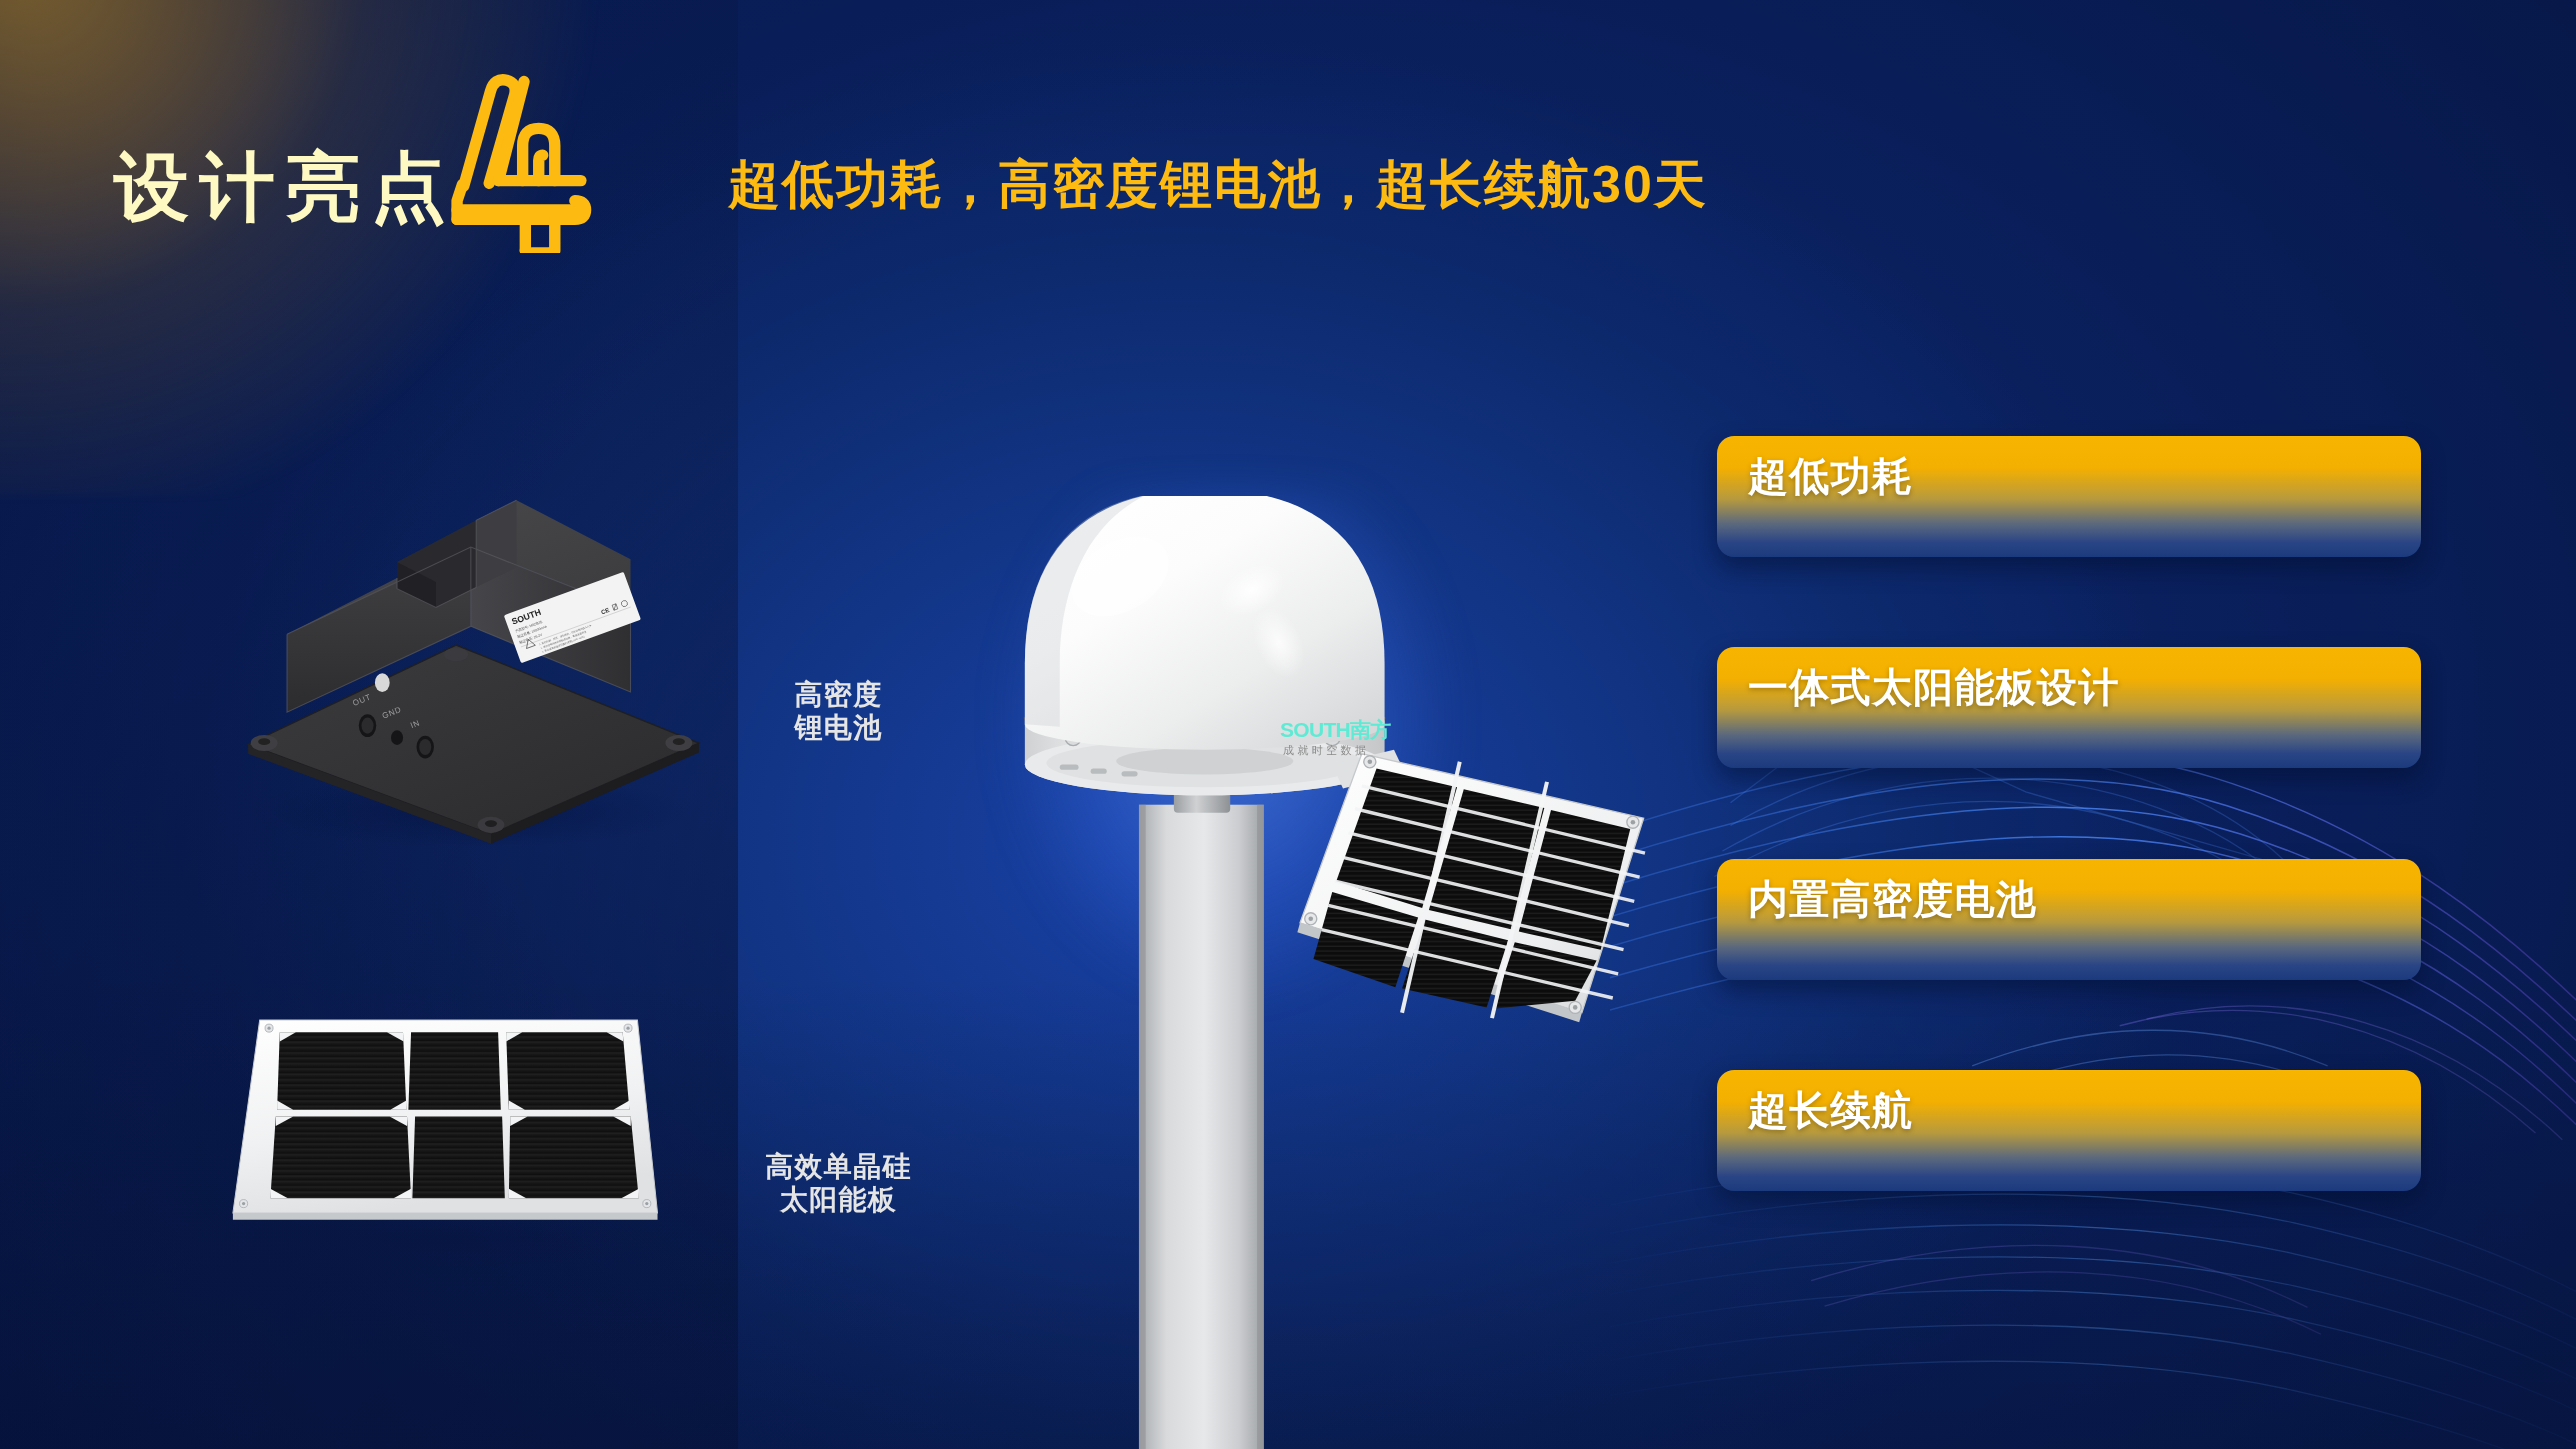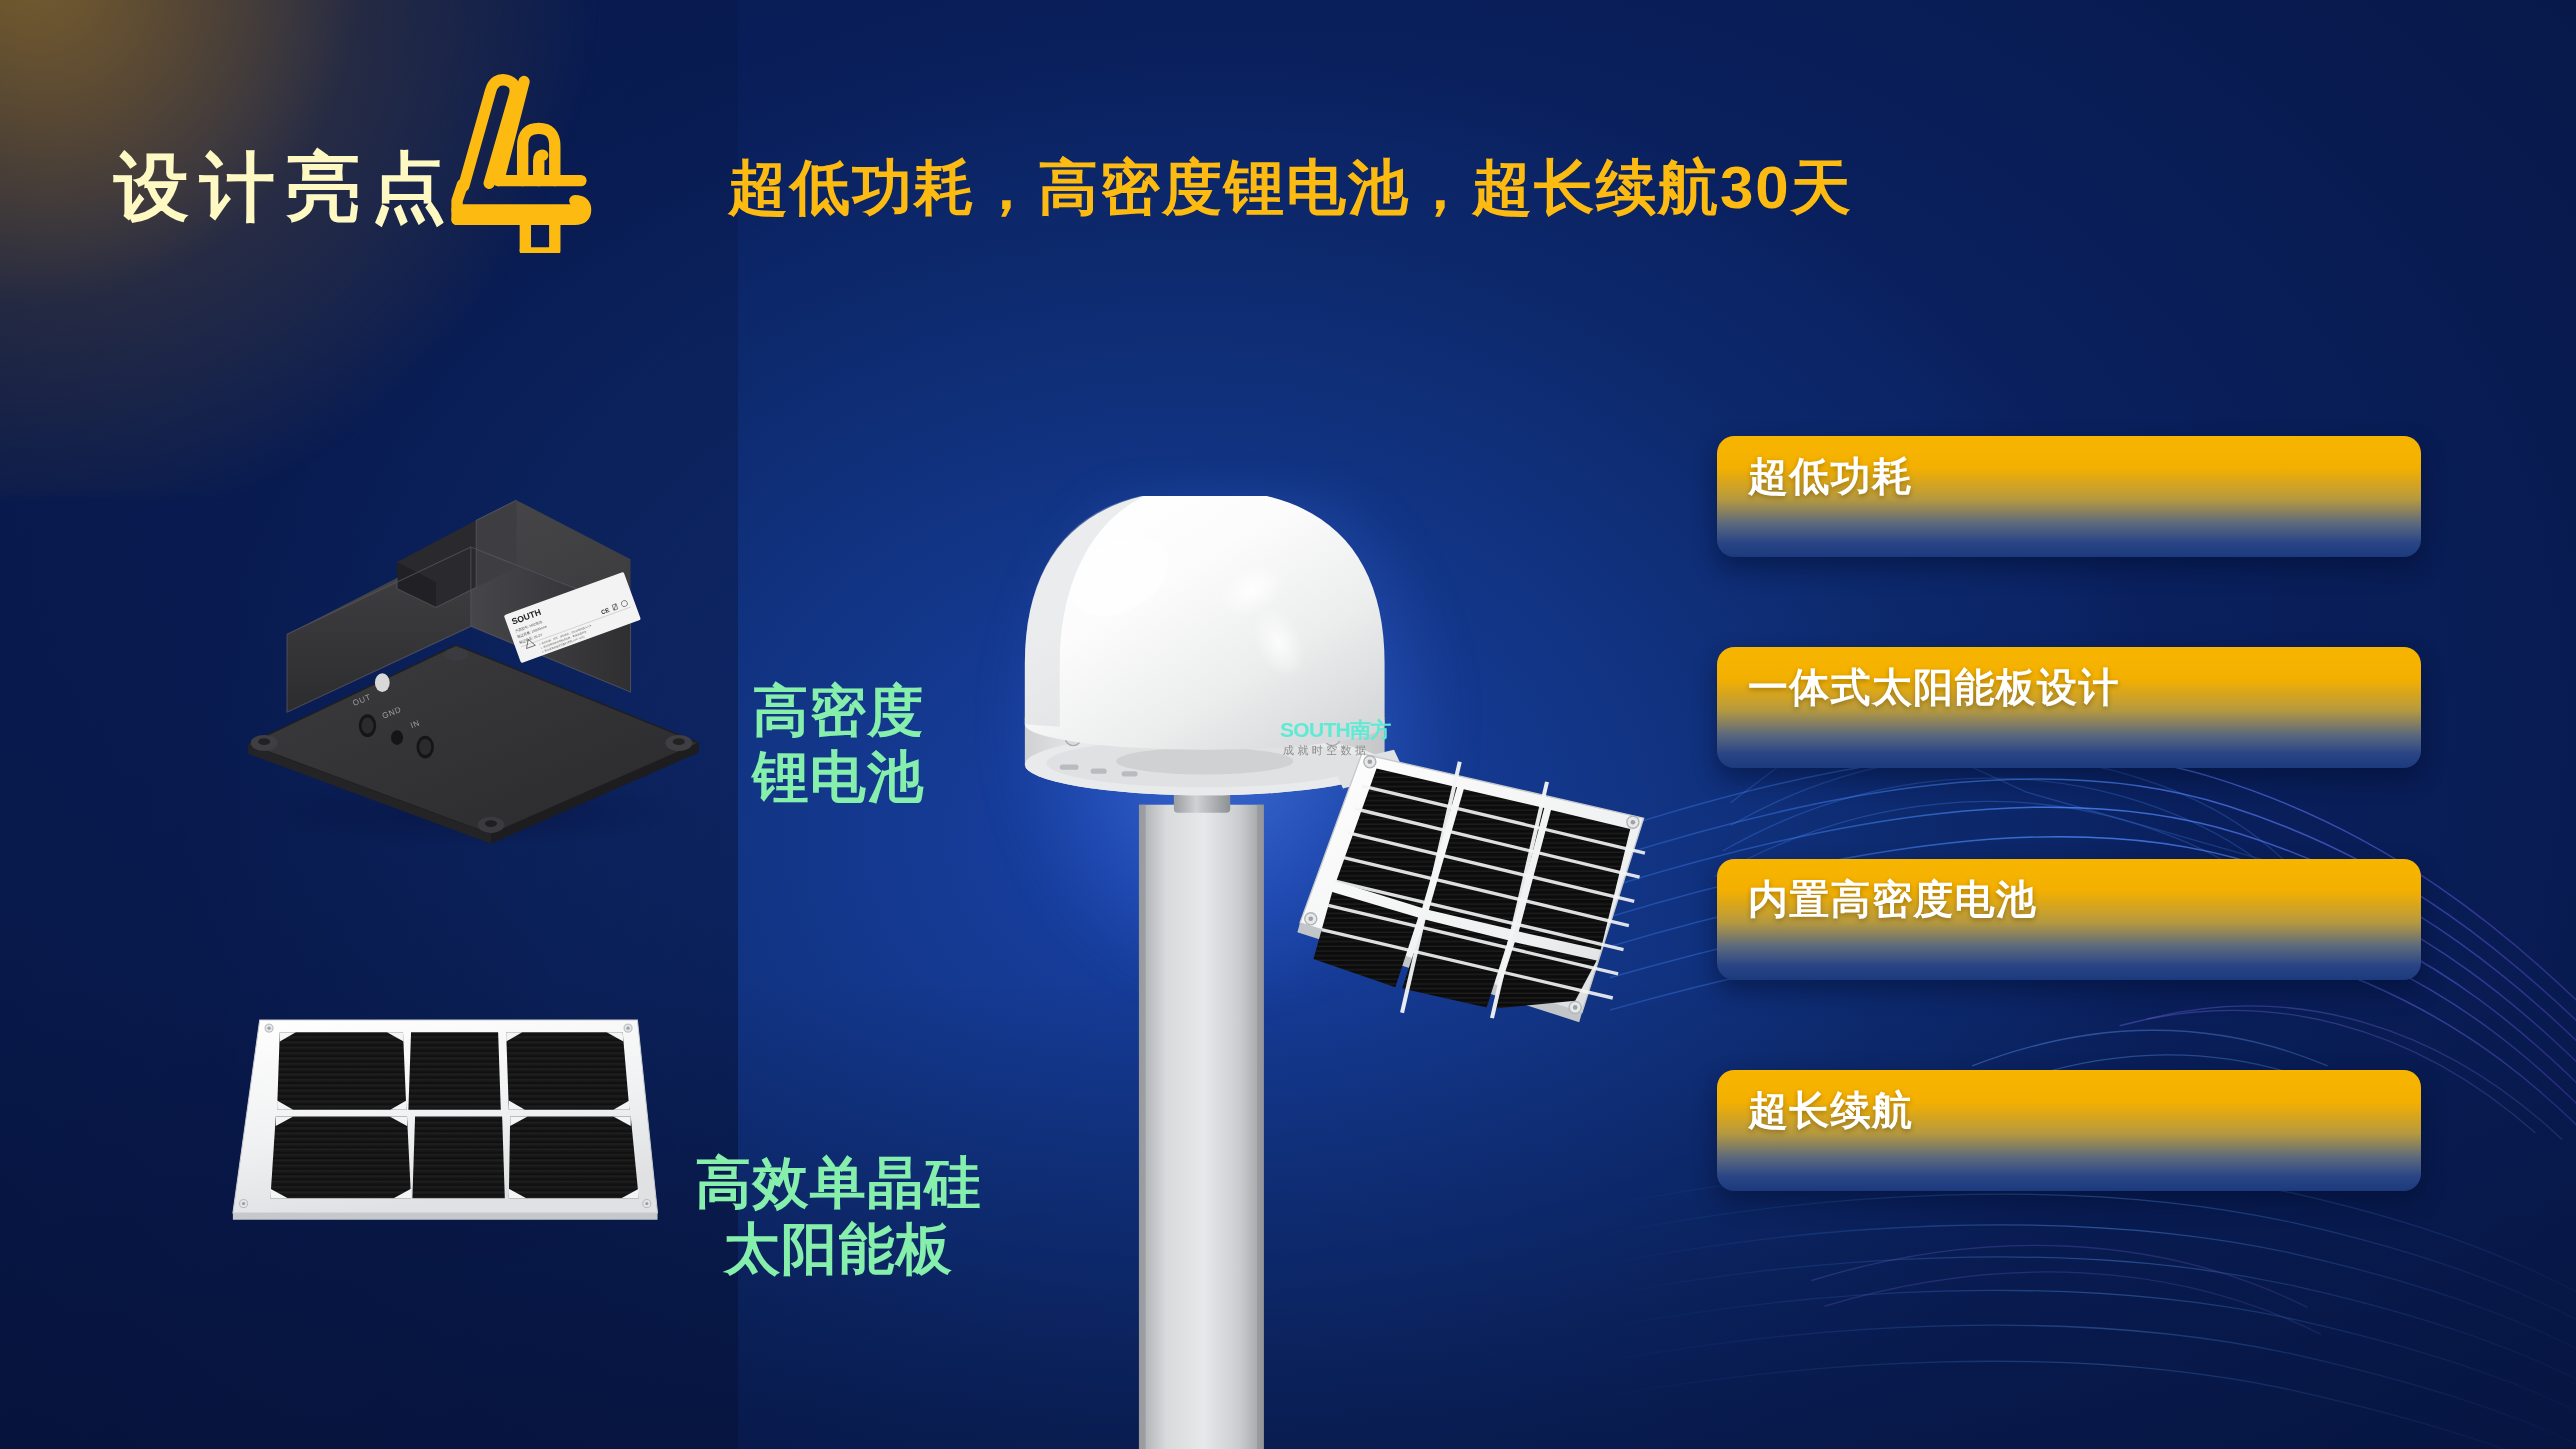--- a/index.html
+++ b/index.html
@@ -27,25 +27,25 @@
   .bg-dark-bottom{position:absolute;left:0;bottom:0;width:2576px;height:470px;
     background:linear-gradient(180deg, rgba(6,20,60,0) 0%, rgba(7,22,66,.55) 100%);
   }
   .mesh{position:absolute;right:-40px;bottom:-80px;width:1006px;height:973px;opacity:.92;}
   .mesh2{position:absolute;right:255px;top:671px;width:671px;height:470px;opacity:.55;}
 
   
   .hdr-title{position:absolute;left:114px;top:150px;font-size:75px;font-weight:700;
     color:#fef9c3;letter-spacing:10.7px;line-height:1;white-space:nowrap;}
   .hdr-icon{position:absolute;left:437px;top:52px;width:174px;height:201px;}
-  .headline{position:absolute;left:728px;top:158px;font-size:60px;font-weight:700;
+  .headline{position:absolute;left:728px;top:158px;font-size:52px;font-weight:700;
     color:#FDBA11;letter-spacing:2px;line-height:1;white-space:nowrap;}
 
   
-  .cap{position:absolute;color:#86efac;font-weight:700;font-size:56px;line-height:1.18;
+  .cap{position:absolute;color:#e5e5e5;font-weight:700;font-size:28px;line-height:1.18;
     letter-spacing:1.3px;text-align:center;}
   .cap-bat{left:711px;top:678px;width:255px;}
   .cap-sol{left:684px;top:1150px;width:309px;}
 
   
   .badge{position:absolute;left:1717px;width:704px;height:121px;border-radius:17.4px;
     background:linear-gradient(180deg,#F7B500 0%,#F4B000 26%,#b79a3e 52%,#5d6a7d 72%,#2a4585 88%,#1b3a7d 100%);
     box-shadow:0 10.7px 23px rgba(3,12,44,.48);
     display:flex;align-items:flex-start;}
   .badge span{color:#ffffff;font-size:40px;font-weight:700;line-height:1;

